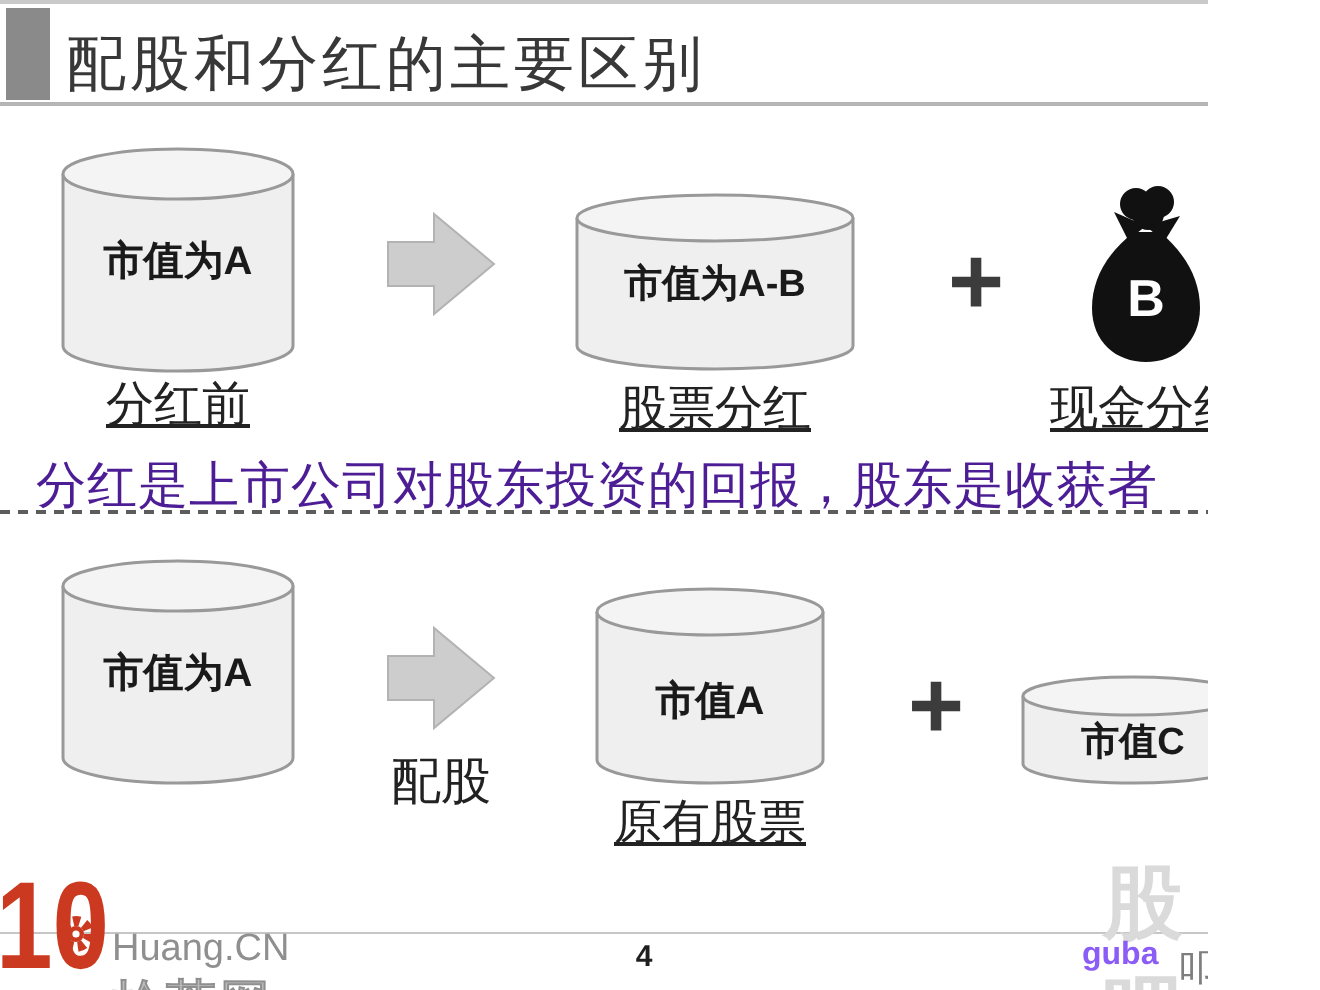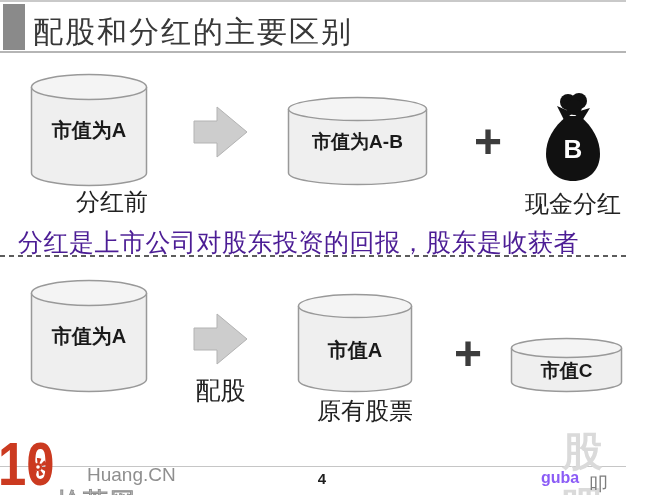--- a/index.html
+++ b/index.html
@@ -1,40 +1,40 @@
 <!DOCTYPE html>
 <html><head>
 <meta charset="utf-8">
 <style>
   html,body{margin:0;padding:0;background:#fff;}
   #slide{
     position:relative;width:604px;height:495px;background:#ffffff;overflow:hidden;
-    font-family:"Liberation Sans","DejaVu Sans",sans-serif;color:#2d2d2d;padding-left:22px;
+    font-family:"Liberation Sans","DejaVu Sans",sans-serif;color:#2d2d2d;
   }
   .abs{position:absolute;}
   
   .top-border{left:0;top:0;width:660px;height:2px;background:#c9c9c9;}
   .accent-square{left:3px;top:4px;width:22px;height:46px;background:#8a8a8a;}
   .page-title{left:33px;top:12px;font-size:30px;letter-spacing:2px;font-weight:500;color:#383838;white-space:nowrap;}
   .title-underline{left:0;top:51px;width:660px;height:2px;background:#b5b5b5;}
   
-  .shape-label{font-size:24px;color:#222;text-align:right;white-space:nowrap;}
+  .shape-label{font-size:24px;color:#222;text-align:center;white-space:nowrap;text-decoration:underline;}
   .arrow-label{font-size:25px;color:#222;text-align:center;white-space:nowrap;}
   .plus{font-size:48px;line-height:56px;font-weight:bold;color:#3c3c3c;text-align:center;width:40px;}
   .cyl-text{font-family:"Liberation Sans","DejaVu Sans",sans-serif;font-weight:bold;fill:#1a1a1a;}
   .summary{font-size:25px;color:#4c1d95;white-space:nowrap;letter-spacing:0.5px;}
   .dashed-divider{left:0;top:255px;width:660px;height:2px;
     background:repeating-linear-gradient(90deg,#5c5c5c 0 5px,transparent 5px 9px);}
   .bottom-line{left:0;top:466px;width:660px;height:1px;background:#c6c6c6;}
   .page-number{left:300px;top:470px;width:44px;text-align:center;font-size:15px;font-weight:bold;color:#1f1f1f;}
   
   .wm{pointer-events:none;}
   .wm-number{left:-2px;top:435px;font-size:62px;font-weight:800;color:#cb3a20;transform:scaleX(.82);transform-origin:left top;line-height:58px;}
   .wm-site{left:56px;top:439px;font-size:25px;letter-spacing:2px;color:#bdbdbd;margin-top:46px;-webkit-text-stroke:1px #8f8f8f;}
-  .wm-domain{left:56px;top:464px;font-size:19px;color:#8f8f8f;margin-left:31px;}
+  .wm-domain{left:56px;top:464px;font-size:19px;color:#8f8f8f;}
   .wm-brand{left:545px;top:424px;font-size:40px;font-weight:bold;letter-spacing:6px;color:#dadada;text-align:center;}
   .wm-sub{left:541px;top:469px;font-size:16px;font-weight:bold;color:#8b5cf6;}
   .wm-firm{left:589px;top:471px;font-size:19px;color:#7e7e7e;}
 </style>
 </head>
 <body>
 
 <div id="slide">
 
   <div class="abs top-border"></div>
@@ -51,20 +51,21 @@
 
   <svg class="abs" style="left:193px;top:101px;" width="55" height="62" viewBox="0 0 55 62">
     <path d="M1,20 H24 V6 L54,31 24,56 V42 H1 Z" fill="#cdcdcd" stroke="#b3b3b3" stroke-width="1"></path>
   </svg>
 
   <svg class="abs" style="left:287px;top:96px;" width="141" height="90" viewBox="0 0 141 90">
     <path d="M1.5,13 V77 A69,11.5 0 0 0 139.5,77 V13" fill="#efefef" stroke="#999" stroke-width="1.5"></path>
     <ellipse cx="70.5" cy="13" rx="69" ry="11.5" fill="#f4f4f4" stroke="#999" stroke-width="1.5"></ellipse>
     <text class="cyl-text" x="70.5" y="52" font-size="19" text-anchor="middle">市值为A-B</text>
   </svg>
+  <div class="abs shape-label" style="left:287px;top:188px;width:141px;">股票分红</div>
 
   <div class="abs plus" style="left:468px;top:114px;">+</div>
 
   <svg class="abs" style="left:545px;top:92px;" width="56" height="90" viewBox="0 0 56 90">
     <circle cx="23" cy="10" r="8" fill="#111"></circle>
     <circle cx="34" cy="9" r="8" fill="#111"></circle>
     <circle cx="29" cy="15" r="8" fill="#111"></circle>
     <path d="M28,21 L12,14 L19,28 Z" fill="#111"></path>
     <path d="M28,21 L45,16 L37,29 Z" fill="#111"></path>
     <path d="M22,24 H35 C48,35 55,48 55,62 C55,79 43,89 28,89 C13,89 1,79 1,62 C1,48 8,35 22,24 Z" fill="#111"></path>

